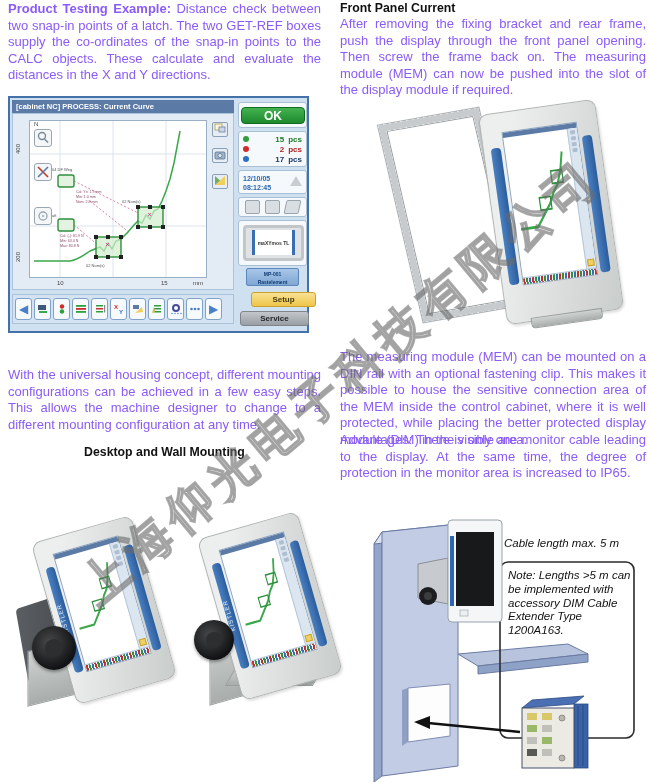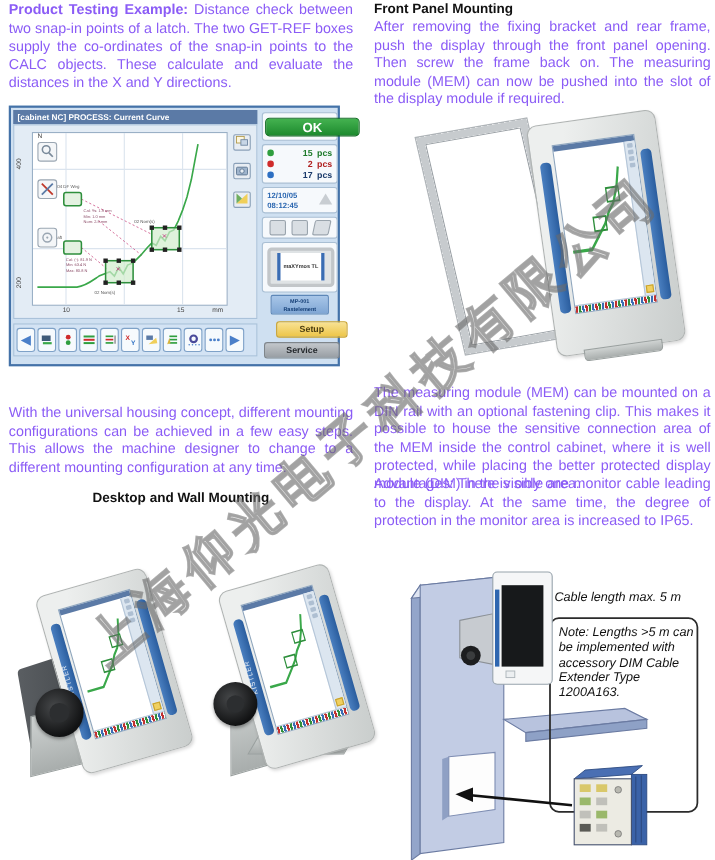--- a/index.html
+++ b/index.html
@@ -32,21 +32,21 @@
   .sidebtn{position:absolute;left:199px;width:16px;height:15px;background:#e8edf3;border:1px solid #8aa0b8;
       border-radius:2px;box-sizing:border-box;font-size:8px;line-height:13px;text-align:center;}
   .sw-toolbar{position:absolute;left:2px;top:196px;width:222px;height:30px;background:#d3e3f4;
       border:1px solid #aac2da;box-sizing:border-box;display:flex;align-items:center;gap:2px;padding:0 2px;}
   .tbtn{width:17px;height:22px;background:#f6fafd;border:1px solid #7fa2c8;border-radius:3px;
       box-sizing:border-box;display:flex;align-items:center;justify-content:center;}
   .tarrow{font-size:12px;color:#4a7fc9;line-height:1;}
   .sw-right{position:absolute;left:228px;top:2px;width:69px;height:233px;}
   .card{position:absolute;left:0;width:69px;background:#f6f9fc;border:1px solid #a9bfd4;
       border-radius:3px;box-sizing:border-box;}
-  .okbtn{position:absolute;left:3px;top:7px;width:86px;height:17px;border-radius:4px;
+  .okbtn{position:absolute;left:3px;top:7px;width:64px;height:17px;border-radius:4px;
       background:linear-gradient(#44b250,#1d8a2e);border:1px solid #0f6b20;color:#fff;
       font-size:12px;font-weight:bold;text-align:center;line-height:16px;box-sizing:border-box;}
   .cntrow{display:flex;align-items:center;font-size:8px;font-weight:bold;height:10px;padding:0 4px;}
   .dot{width:6px;height:6px;border-radius:50%;margin-right:3px;}
   .cval{flex:1;text-align:right;margin-right:4px;}
   .dt{font-size:7px;font-weight:bold;color:#2a66b0;line-height:1.3;padding:3px 0 0 4px;}
   .warn{position:absolute;right:4px;top:5px;width:0;height:0;border-left:6px solid transparent;
       border-right:6px solid transparent;border-bottom:10px solid #c8cdd2;}
   .pic{width:13px;height:12px;background:#d9dee3;border:1px solid #9aa4ad;border-radius:2px;}
   .devbox{position:absolute;left:4px;top:4px;width:61px;height:36px;background:#dfe3e5;
@@ -95,21 +95,21 @@
 
 <div class="page">
 
   <div class="watermark">上海仰光电子科技有限公司</div>
 
   <div class="para" style="left:8px;top:1px;width:313px;">
     <b>Product Testing Example:</b>
     <span>Distance check between two snap-in points of a latch. The two GET-REF boxes supply the co-ordinates of the snap-in points to the CALC objects. These calculate and evaluate the distances in the X and Y directions.</span>
   </div>
 
-  <div class="hd" style="left:340px;top:1px;width:306px;">Front Panel Mounting</div>
+  <div class="hd" style="left:340px;top:1px;width:306px;">Front Panel Current</div>
   <div class="para" style="left:340px;top:16px;width:306px;">After removing the fixing bracket and rear frame, push the display through the front panel opening. Then screw the frame back on. The measuring module (MEM) can now be pushed into the slot of the display module if required.</div>
 
   <div class="sw">
     <div class="sw-title">[cabinet NC] PROCESS: Current Curve</div>
 
     <div class="sw-chart">
       <div class="ylab" style="top:40px;">400</div>
       <div class="ylab" style="top:148px;">200</div>
       <div class="xlab" style="left:44px;">10</div>
       <div class="xlab" style="left:148px;">15</div>

